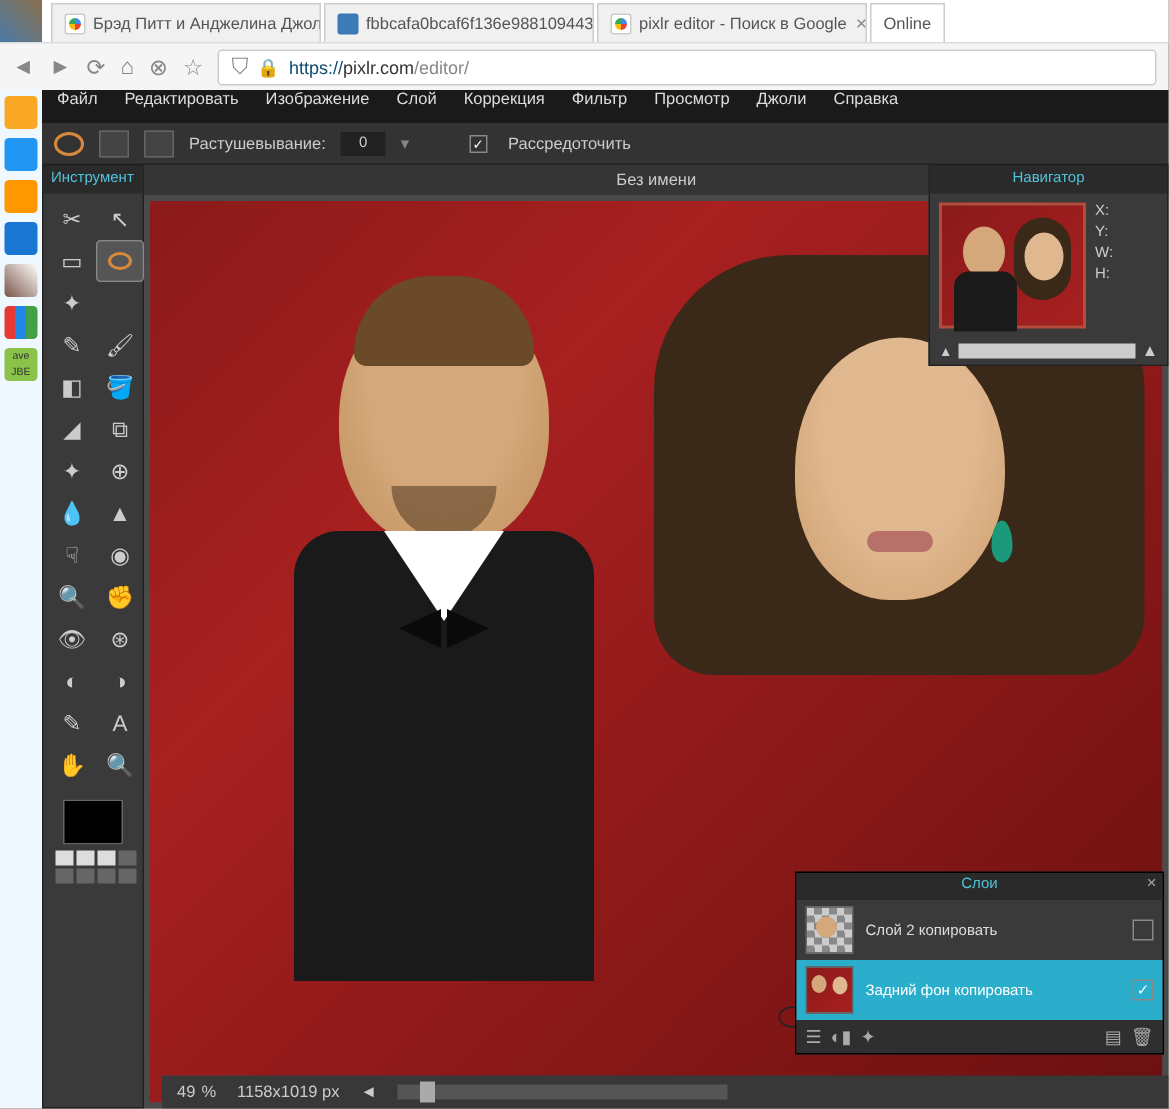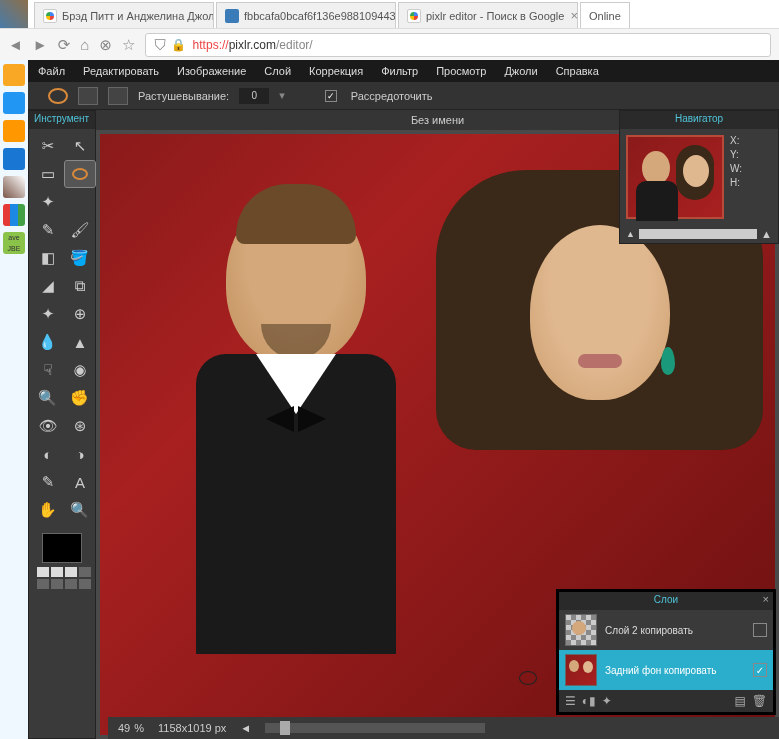--- a/index.html
+++ b/index.html
@@ -17,23 +17,23 @@
 .nav-btn { color: #888; font-size: 15px; cursor: pointer; }
 .addr-bar { flex: 1; height: 24px; border: 1px solid #ccc; border-radius: 3px; display: flex; align-items: center; padding: 0 8px; font-size: 12px; color: #333; background: #fff; }
 .lock { color: #6a6; margin-right: 6px; }
 
 
 .launcher { position: absolute; left: 0; top: 60px; width: 28px; height: 679px; background: #f0f8ff; display: flex; flex-direction: column; gap: 6px; padding-top: 4px; align-items: center; }
 .launcher-item { width: 22px; height: 22px; border-radius: 3px; }
 
 
 .app { position: absolute; left: 28px; top: 60px; right: 0; bottom: 0; background: #3a3a3a; color: #ccc; display: flex; flex-direction: column; }
-.menubar { height: 22px; background: #1a1a1a; display: flex; align-items: center; padding: 0 10px; gap: 18px; font-size: 11px; color: #ddd; }
+.menubar { height: 22px; background: #1a1a1a; display: flex; align-items: flex-start; padding: 0 10px; gap: 18px; font-size: 11px; color: #ddd; }
 .menubar span { cursor: pointer; }
-.optbar { height: 28px; background: #333; display: flex; align-items: center; padding: 0 20px; gap: 10px; font-size: 11px; border-bottom: 1px solid #222; }
+.optbar { height: 28px; background: #333; display: flex; align-items: center; padding: 0 8px; gap: 10px; font-size: 11px; border-bottom: 1px solid #222; }
 .opt-lasso { width: 20px; height: 16px; border: 2px solid #d88a3a; border-radius: 50%; }
 .opt-icon { width: 20px; height: 18px; background: #444; border: 1px solid #666; }
 .opt-num { width: 30px; height: 16px; background: #222; display: inline-flex; align-items: center; justify-content: center; font-size: 10px; }
 .opt-check { width: 12px; height: 12px; border: 1px solid #888; display: inline-flex; align-items: center; justify-content: center; font-size: 9px; color: #fff; margin-right: 4px; }
 
 .workspace { flex: 1; display: flex; position: relative; }
 
 
 .tools { width: 68px; background: #3a3a3a; border: 1px solid #222; display: flex; flex-direction: column; }
 .tools-title { height: 18px; background: #2a2a2a; font-size: 10px; color: #4fc3d9; padding: 2px 5px; }
@@ -74,21 +74,21 @@
 .nav-thumb { width: 98px; height: 84px; border: 2px solid #b84a3a; background: linear-gradient(135deg,#8b1a1a,#a82020); position: relative; }
 .nt-p1 { position: absolute; left: 15%; top: 18%; width: 28px; height: 34px; background: #d4a87a; border-radius: 50%; }
 .nt-p1b { position: absolute; left: 8%; top: 55%; width: 42px; height: 40px; background: #1a1a1a; border-radius: 10px 10px 0 0; }
 .nt-p2 { position: absolute; right: 14%; top: 22%; width: 26px; height: 32px; background: #e0b890; border-radius: 50%; }
 .nt-p2h { position: absolute; right: 8%; top: 10%; width: 38px; height: 55px; background: #3a2818; border-radius: 20px; }
 .nav-labels { font-size: 10px; color: #ccc; display: flex; flex-direction: column; gap: 3px; }
 .nav-slider { height: 18px; display: flex; align-items: center; padding: 0 6px; gap: 4px; }
 .nav-slider-track { flex: 1; height: 10px; background: #ccc; }
 
 
-.layers { position: absolute; right: 3px; bottom: 24px; width: 220px; background: #3a3a3a; border: 3px solid #000000; z-index: 10; }
+.layers { position: absolute; right: 3px; bottom: 36px; width: 246px; background: #3a3a3a; border: 1px solid #000000; z-index: 10; }
 .layers-title { height: 18px; background: #2a2a2a; font-size: 10px; color: #4fc3d9; text-align: center; padding-top: 2px; position: relative; }
 .layers-close { position: absolute; right: 4px; top: 1px; color: #aaa; font-size: 11px; }
 .layer { display: flex; align-items: center; height: 40px; padding: 0 6px; gap: 8px; font-size: 10px; color: #ddd; }
 .layer.sel { background: #2aaecb; color: #fff; }
 .layer-thumb { width: 32px; height: 32px; background: repeating-conic-gradient(#888 0 25%, #ccc 0 50%) 0 0/10px 10px; border: 1px solid #666; position: relative; }
 .layer-thumb.full { background: linear-gradient(135deg,#8b1a1a,#a82020); }
 .lt-dot { position: absolute; left: 6px; top: 6px; width: 14px; height: 14px; background: #d4a87a; border-radius: 50%; }
 .lt-p1 { position: absolute; left: 3px; top: 5px; width: 10px; height: 12px; background: #d4a87a; border-radius: 50%; }
 .lt-p2 { position: absolute; right: 3px; top: 6px; width: 10px; height: 12px; background: #e0b890; border-radius: 50%; }
 .layer-vis { width: 14px; height: 14px; border: 1px solid #888; display: flex; align-items: center; justify-content: center; margin-left: auto; font-size: 10px; }
@@ -132,21 +132,21 @@
   <div class="addr-row">
     <span class="nav-btn">◄</span>
     <span class="nav-btn">►</span>
     <span class="nav-btn">⟳</span>
     <span class="nav-btn">⌂</span>
     <span class="nav-btn">⊗</span>
     <span class="nav-btn">☆</span>
     <div class="addr-bar">
       <span class="nav-btn" style="margin-right:6px">⛉</span>
       <span class="lock">🔒</span>
-      <span style="color:#ef4444">https://</span>
+      <span style="color:#0c4a6e">https://</span>
       <span>pixlr.com</span>
       <span style="color:#888">/editor/</span>
     </div>
   </div>
 </div>
 
 <div class="launcher">
   <div class="launcher-item" style="background:#f9a825"></div>
   <div class="launcher-item" style="background:#2196f3"></div>
   <div class="launcher-item" style="background:#ff9800"></div>

